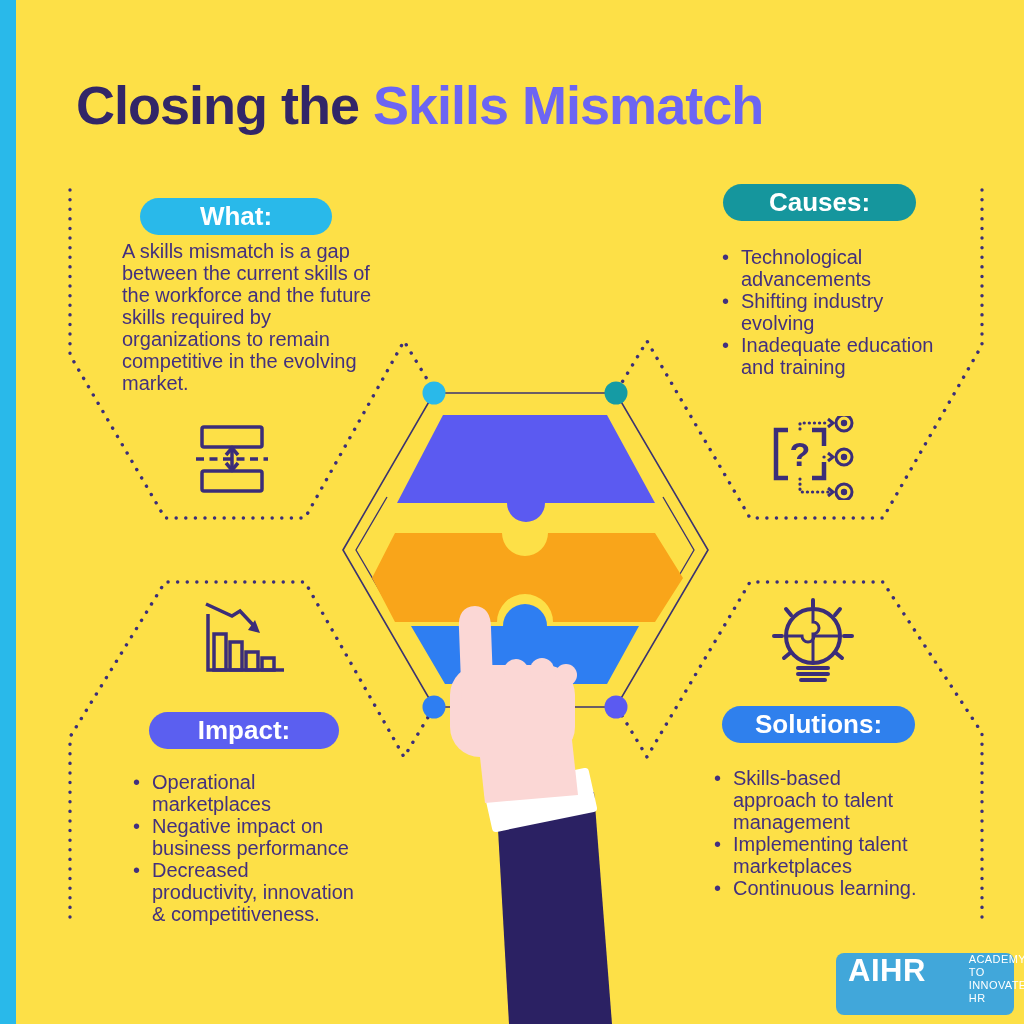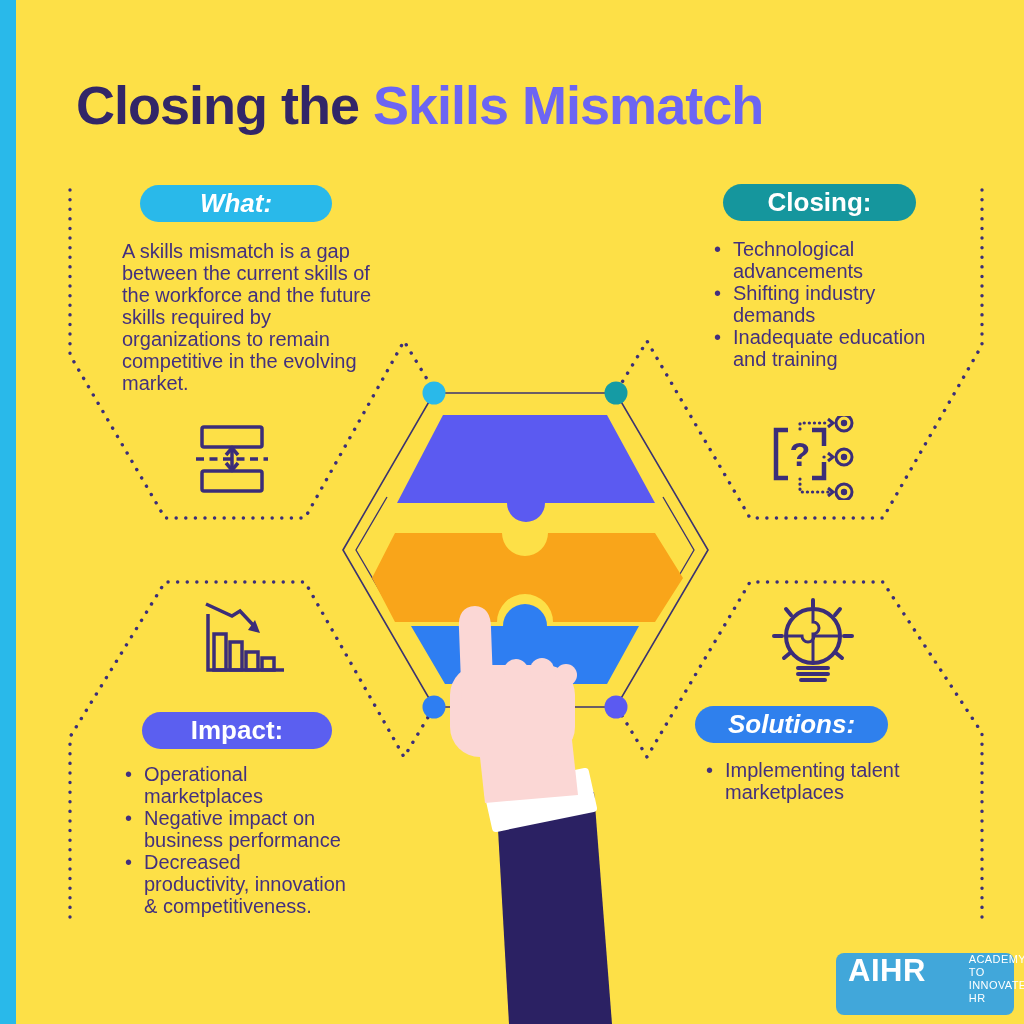--- a/index.html
+++ b/index.html
@@ -14,29 +14,29 @@
     font-size:54px; font-weight:800; letter-spacing:-1px; color:#322668; white-space:nowrap;
   }
   .page-title .hl { color:#6c65f3; }
 
   svg.layer { position:absolute; left:0; top:0; pointer-events:none; }
 
   .pill {
     position:absolute; height:37px; border-radius:19px; color:#ffffff;
     font-weight:700; font-size:26px; display:flex; align-items:center; justify-content:center;
   }
-  .pill-what      { left:140px; top:185px; width:192px; background:#29b9ea;font-style:italic; }
+  .pill-what      { left:140px; top:198px; width:192px; background:#29b9ea; }
   .pill-causes    { left:723px; top:184px; width:193px; background:#15969d; }
-  .pill-impact    { left:142px; top:712px; width:190px; background:#5b5ff0;text-align:right; }
-  .pill-solutions { left:695px; top:706px; width:193px; background:#2f80ed;font-style:italic; }
+  .pill-impact    { left:149px; top:712px; width:190px; background:#5b5ff0;text-align:right; }
+  .pill-solutions { left:722px; top:706px; width:193px; background:#2f80ed; }
 
   .body-text { position:absolute; color:#43307e; font-size:20px; line-height:22px; font-weight:500; }
   .what-text { left:122px; top:220px; width:262px; }
 
-  ul.blist { list-style:none; margin:0; padding:0; position:absolute; color:#43307e; font-size:20px; line-height:22px; font-weight:500; }
+  ul.blist { list-style:none; margin:8px; padding:0; position:absolute; color:#43307e; font-size:20px; line-height:22px; font-weight:500; }
   ul.blist li { position:relative; padding-left:21px; }
   ul.blist li::before { content:"\2022"; position:absolute; left:2px; }
   .causes-list    { left:712px; top:238px; width:242px; }
   .impact-list    { left:123px; top:763px; width:228px; }
   .solutions-list { left:704px; top:759px; width:212px; }
 
   .icon-svg { position:absolute; }
 
   .logo {
     position:absolute; left:836px; top:953px; width:178px; height:62px;
@@ -86,25 +86,25 @@
       <rect x="6" y="5" width="60" height="20" rx="2"></rect>
       <rect x="6" y="49" width="60" height="20" rx="2"></rect>
       <line x1="0" y1="37" x2="72" y2="37" stroke-dasharray="8 5.5"></line>
       <line x1="36" y1="29" x2="36" y2="45"></line>
       <path d="M30,33 L36,26 L42,33"></path>
       <path d="M30,41 L36,48 L42,41"></path>
     </g>
   </svg>
 
   <div class="pill pill-causes">
-    <span>Closing:</span>
+    <span>Causes:</span>
   </div>
   <ul class="blist causes-list">
     <li>Technological advancements</li>
-    <li>Shifting industry demands</li>
+    <li>Shifting industry evolving</li>
     <li>Inadequate education and training</li>
   </ul>
   <svg class="icon-svg" style="left:762px; top:416px;" width="96" height="84" viewBox="0 0 96 84">
     <g fill="none" stroke="#3b2d79" stroke-width="4.5">
       <path d="M26,14 H14 V62 H26"></path>
       <path d="M50,14 H62 V30"></path>
       <path d="M62,46 V62 H50"></path>
     </g>
     <text x="38" y="50" text-anchor="middle" font-size="34" font-weight="bold" fill="#3b2d79">?</text>
     <g fill="none" stroke="#3b2d79" stroke-width="3.2" stroke-linecap="round" stroke-dasharray="0.1 5">
@@ -142,21 +142,23 @@
       <rect x="64" y="58" width="12" height="12"></rect>
       <polyline points="8,4 34,16 42,11 58,28"></polyline>
     </g>
     <path d="M62,33 L50,30 L57,20 Z" fill="#3b2d79"></path>
   </svg>
 
   <div class="pill pill-solutions">
     <span>Solutions:</span>
   </div>
   <ul class="blist solutions-list">
+    <li>Skills-based approach to talent management</li>
     <li>Implementing talent marketplaces</li>
+    <li>Continuous learning.</li>
   </ul>
   <svg class="icon-svg" style="left:770px; top:598px;" width="86" height="92" viewBox="0 0 86 92">
     <g fill="none" stroke="#3b2d79" stroke-width="4" stroke-linecap="round">
       <circle cx="43" cy="38" r="27"></circle>
       <path d="M28,70 H58 M28,76 H58 M31,82 H55"></path>
       <path d="M43,2 V9 M4,38 H12 M74,38 H82"></path>
       <path d="M16,11 L21,17 M70,11 L65,17 M14,60 L20,55 M72,60 L66,55"></path>
     </g>
     <g fill="none" stroke="#3b2d79" stroke-width="3">
       <path d="M43,13 V24 A6 6 0 0 1 43,36 V63"></path>

